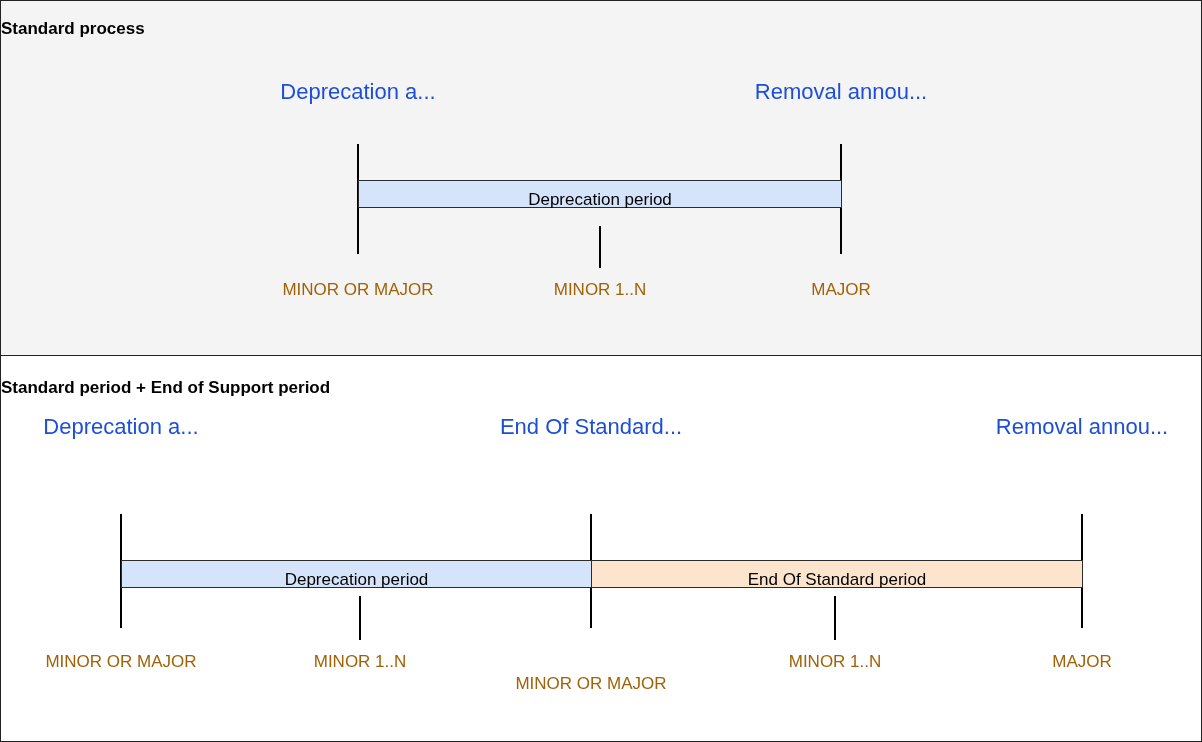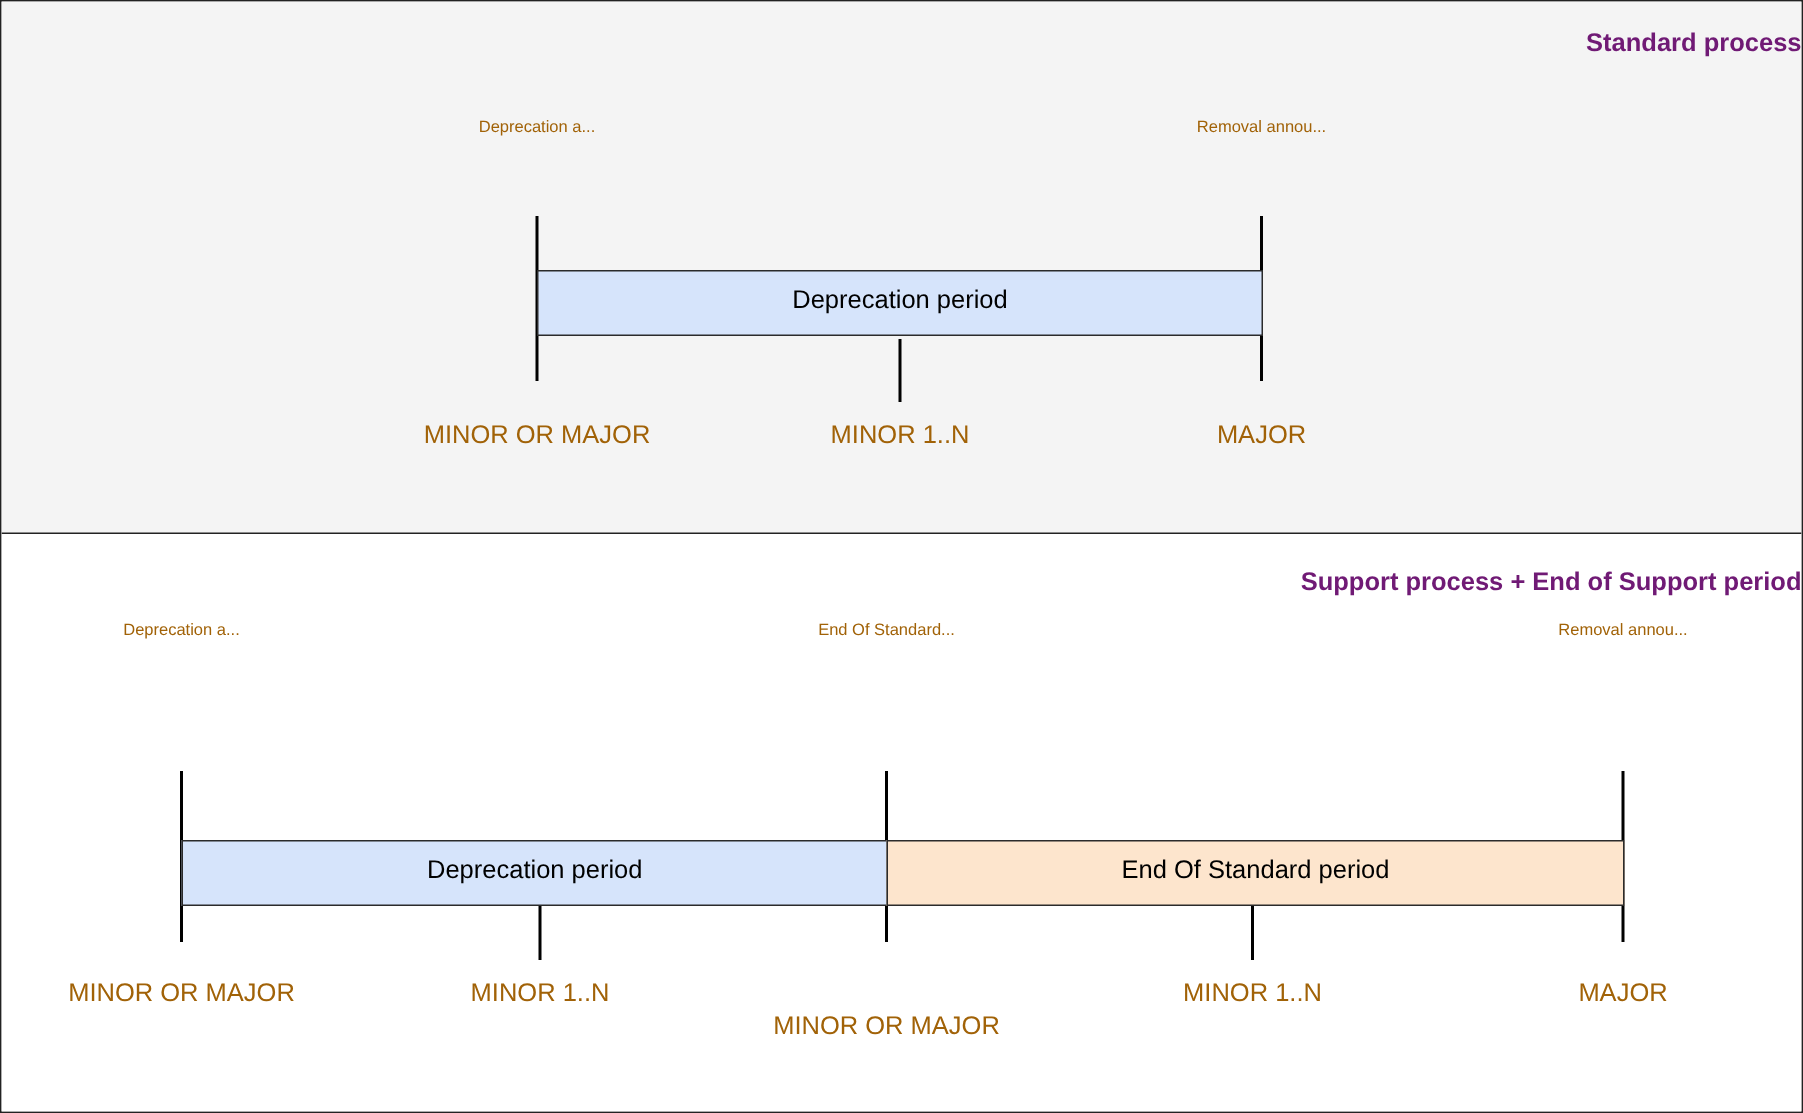--- a/index.html
+++ b/index.html
@@ -33,50 +33,50 @@
   }
   .panel-bottom {
     top: 355px;
     height: 385px;
     background: #ffffff;
   }
   .panel-title {
     position: absolute;
     left: 0;
     width: 100%;
-    text-align: right;
+    text-align: left;
     font-weight: bold;
     font-size: 17px;
-    color: #701a75;
+    color: #000000;
   }
   .title-top { top: 18px; }
   .title-bottom { top: 22px; }
 
   .event-label {
     position: absolute;
-    font-size: 11px;
-    color: #a16207;
+    font-size: 22px;
+    color: #1d4ed8;
     white-space: nowrap;
   }
   .tick-label {
     position: absolute;
     font-size: 17px;
     color: #a16207;
     white-space: nowrap;
   }
   .vline {
     position: absolute;
     width: 2px;
     background: #000000;
   }
   .bar {
     position: absolute;
     box-sizing: border-box;
     border: 1px solid #2b2b2b;
-    height: 44px;
+    height: 28px;
     line-height: 38px;
     text-align: center;
     font-size: 17px;
     color: #000000;
     white-space: nowrap;
   }
   .bar-blue { background: #d6e4fb; }
   .bar-orange { background: #fde5cd; }
 </style>
 </head>
@@ -95,21 +95,21 @@
     <div class="vline" style="left:839px; top:143px; height:110px;"></div>
 
     <div class="bar bar-blue" style="left:357px; top:179px; width:484px;">Deprecation period</div>
 
     <div class="tick-label" style="top:279px; left:357px; transform:translateX(-50%);">MINOR OR MAJOR</div>
     <div class="tick-label" style="top:279px; left:599px; transform:translateX(-50%);">MINOR 1..N</div>
     <div class="tick-label" style="top:279px; left:840px; transform:translateX(-50%);">MAJOR</div>
   </section>
 
   <section class="panel panel-bottom">
-    <div class="panel-title title-bottom">Support process + End of Support period</div>
+    <div class="panel-title title-bottom">Standard period + End of Support period</div>
 
     <div class="event-label" style="top:58px; left:120px; transform:translateX(-50%);">Deprecation a...</div>
     <div class="event-label" style="top:58px; left:590px; transform:translateX(-50%);">End Of Standard...</div>
     <div class="event-label" style="top:58px; left:1081px; transform:translateX(-50%);">Removal annou...</div>
 
     <div class="vline" style="left:119px; top:158px; height:114px;"></div>
     <div class="vline" style="left:358px; top:240px; height:44px;"></div>
     <div class="vline" style="left:589px; top:158px; height:114px;"></div>
     <div class="vline" style="left:833px; top:240px; height:44px;"></div>
     <div class="vline" style="left:1080px; top:158px; height:114px;"></div>

